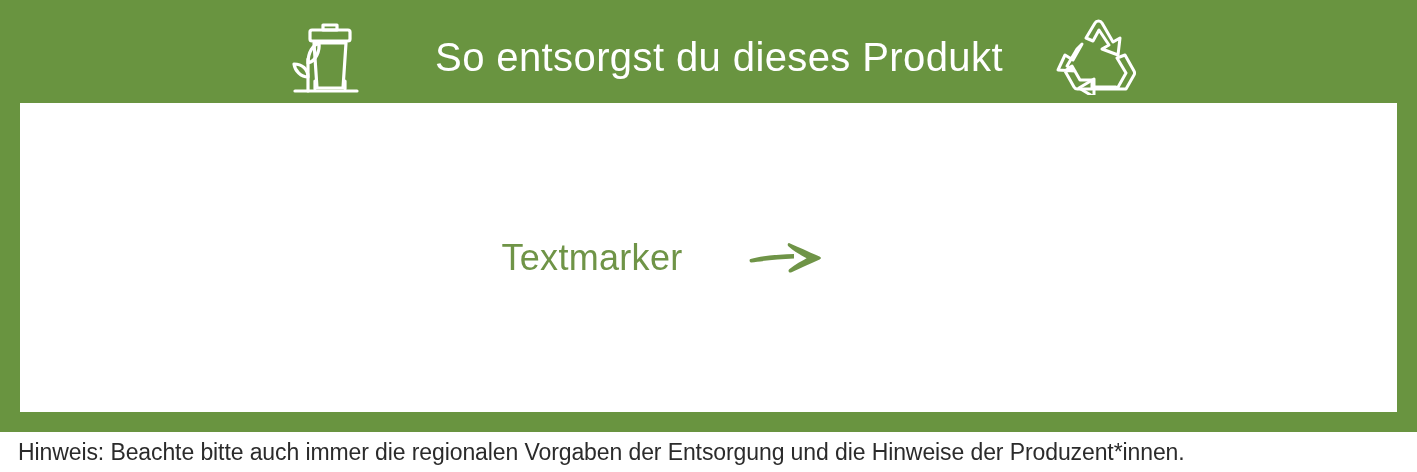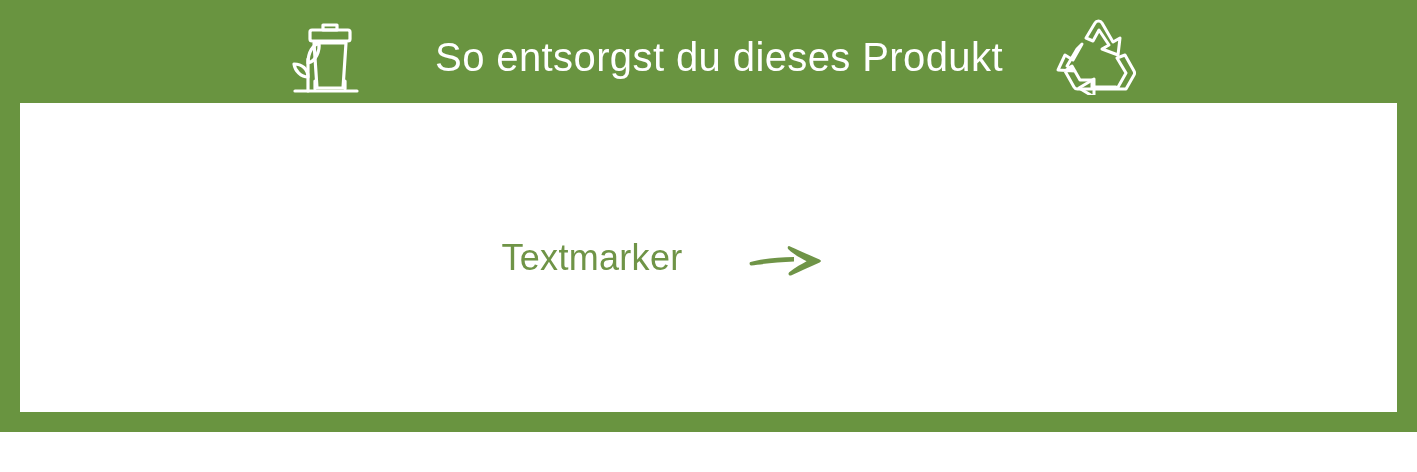--- a/index.html
+++ b/index.html
@@ -88,21 +88,21 @@
     height: 309px;
     display: flex;
     align-items: center;
     justify-content: center;
   }
 
   .route-inner {
     position: relative;
     left: -46px;
     display: flex;
-    align-items: center;
+    align-items: flex-start;
     gap: 65px;
   }
 
   .route-label {
     color: #6f9447;
     font-family: "Liberation Sans", sans-serif;
     font-size: 36px;
     font-weight: 300;
     letter-spacing: 0.3px;
     white-space: nowrap;
@@ -208,14 +208,17 @@
                      C 53.6 16.5, 47.2 13.6, 40.6 7.6
                      C 39.0 6.2, 39.7 3.4, 41.5 4.2 Z"></path>
           </svg>
         </span>
 
 
       </div>
     </div>
   </div>
 
+  <div class="footer">
+    <div class="footer-text">Hinweis: Beachte bitte auch immer die regionalen Vorgaben der Entsorgung und die Hinweise der Produzent*innen.</div>
+  </div>
 
 </div>
 
 </body></html>

